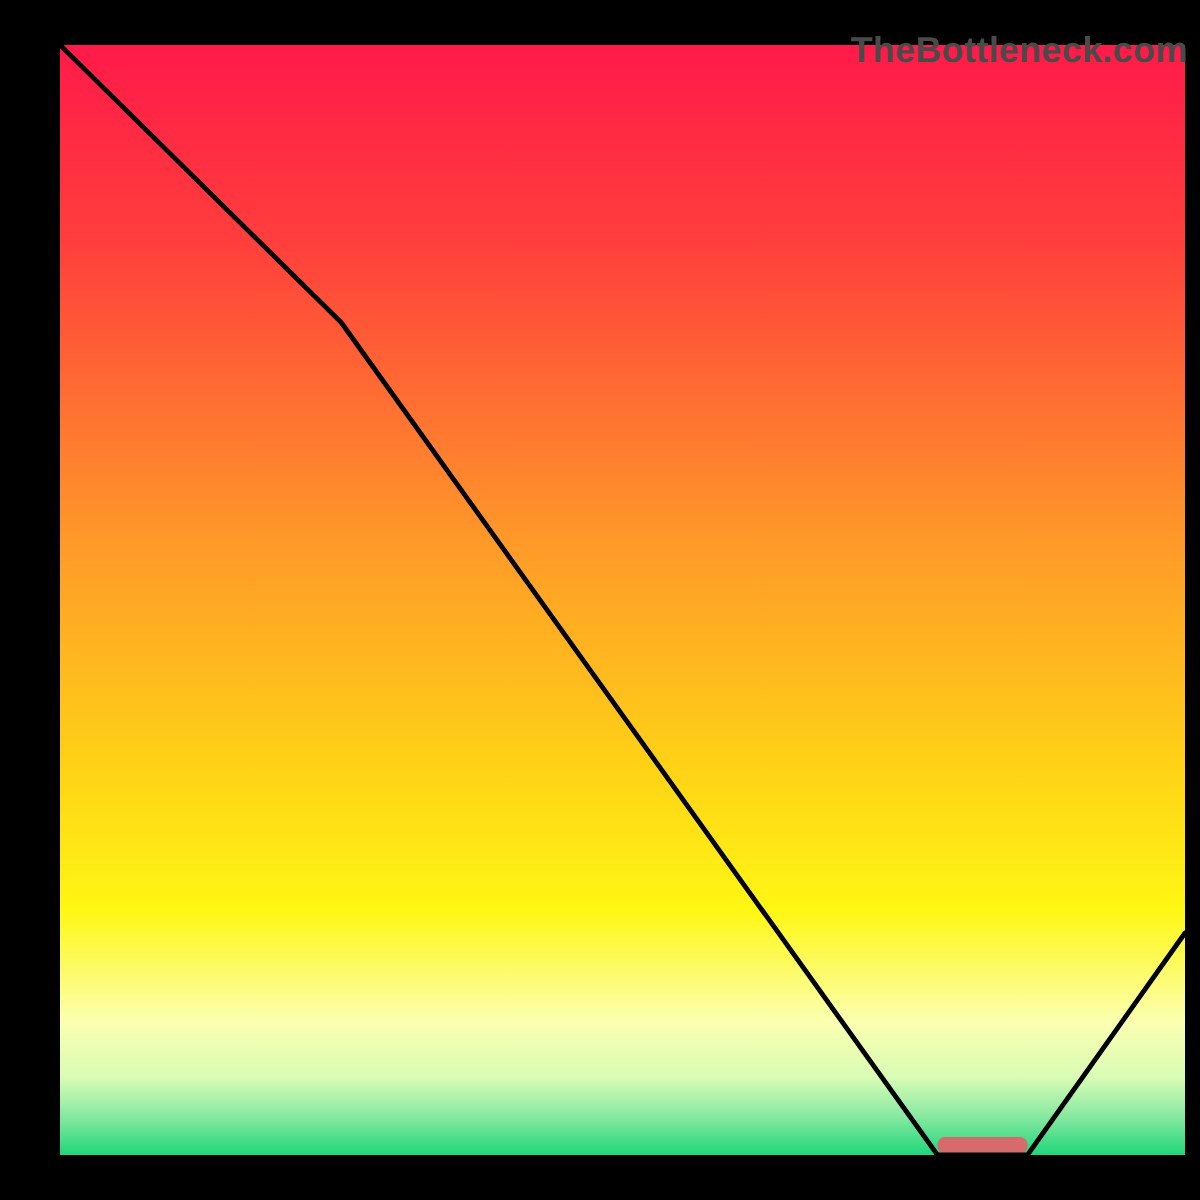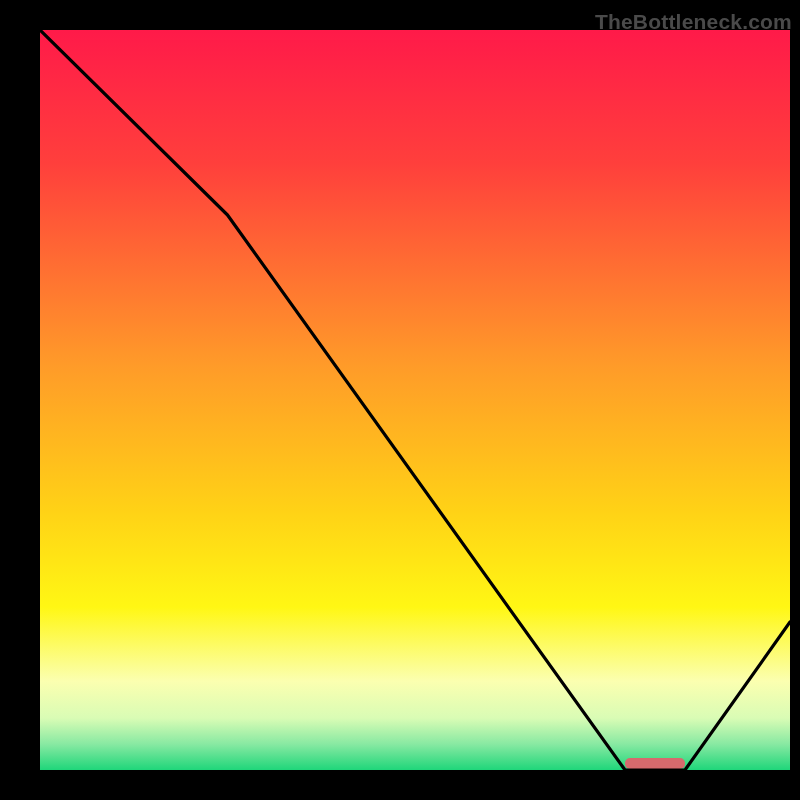--- a/index.html
+++ b/index.html
@@ -12,24 +12,24 @@
     font-family: Arial, Helvetica, sans-serif;
   }
   .frame {
     position: relative;
     width: 800px;
     height: 800px;
     background: #000;
   }
   .watermark {
     position: absolute;
-    top: 10px;
+    top: 20px;
     right: 8px;
     color: #4a4a4a;
-    font-size: 21px;
+    font-size: 24px;
     font-weight: bold;
     letter-spacing: 0.2px;
     z-index: 5;
   }
   svg {
     position: absolute;
     top: 0;
     left: 0;
   }
 </style>

